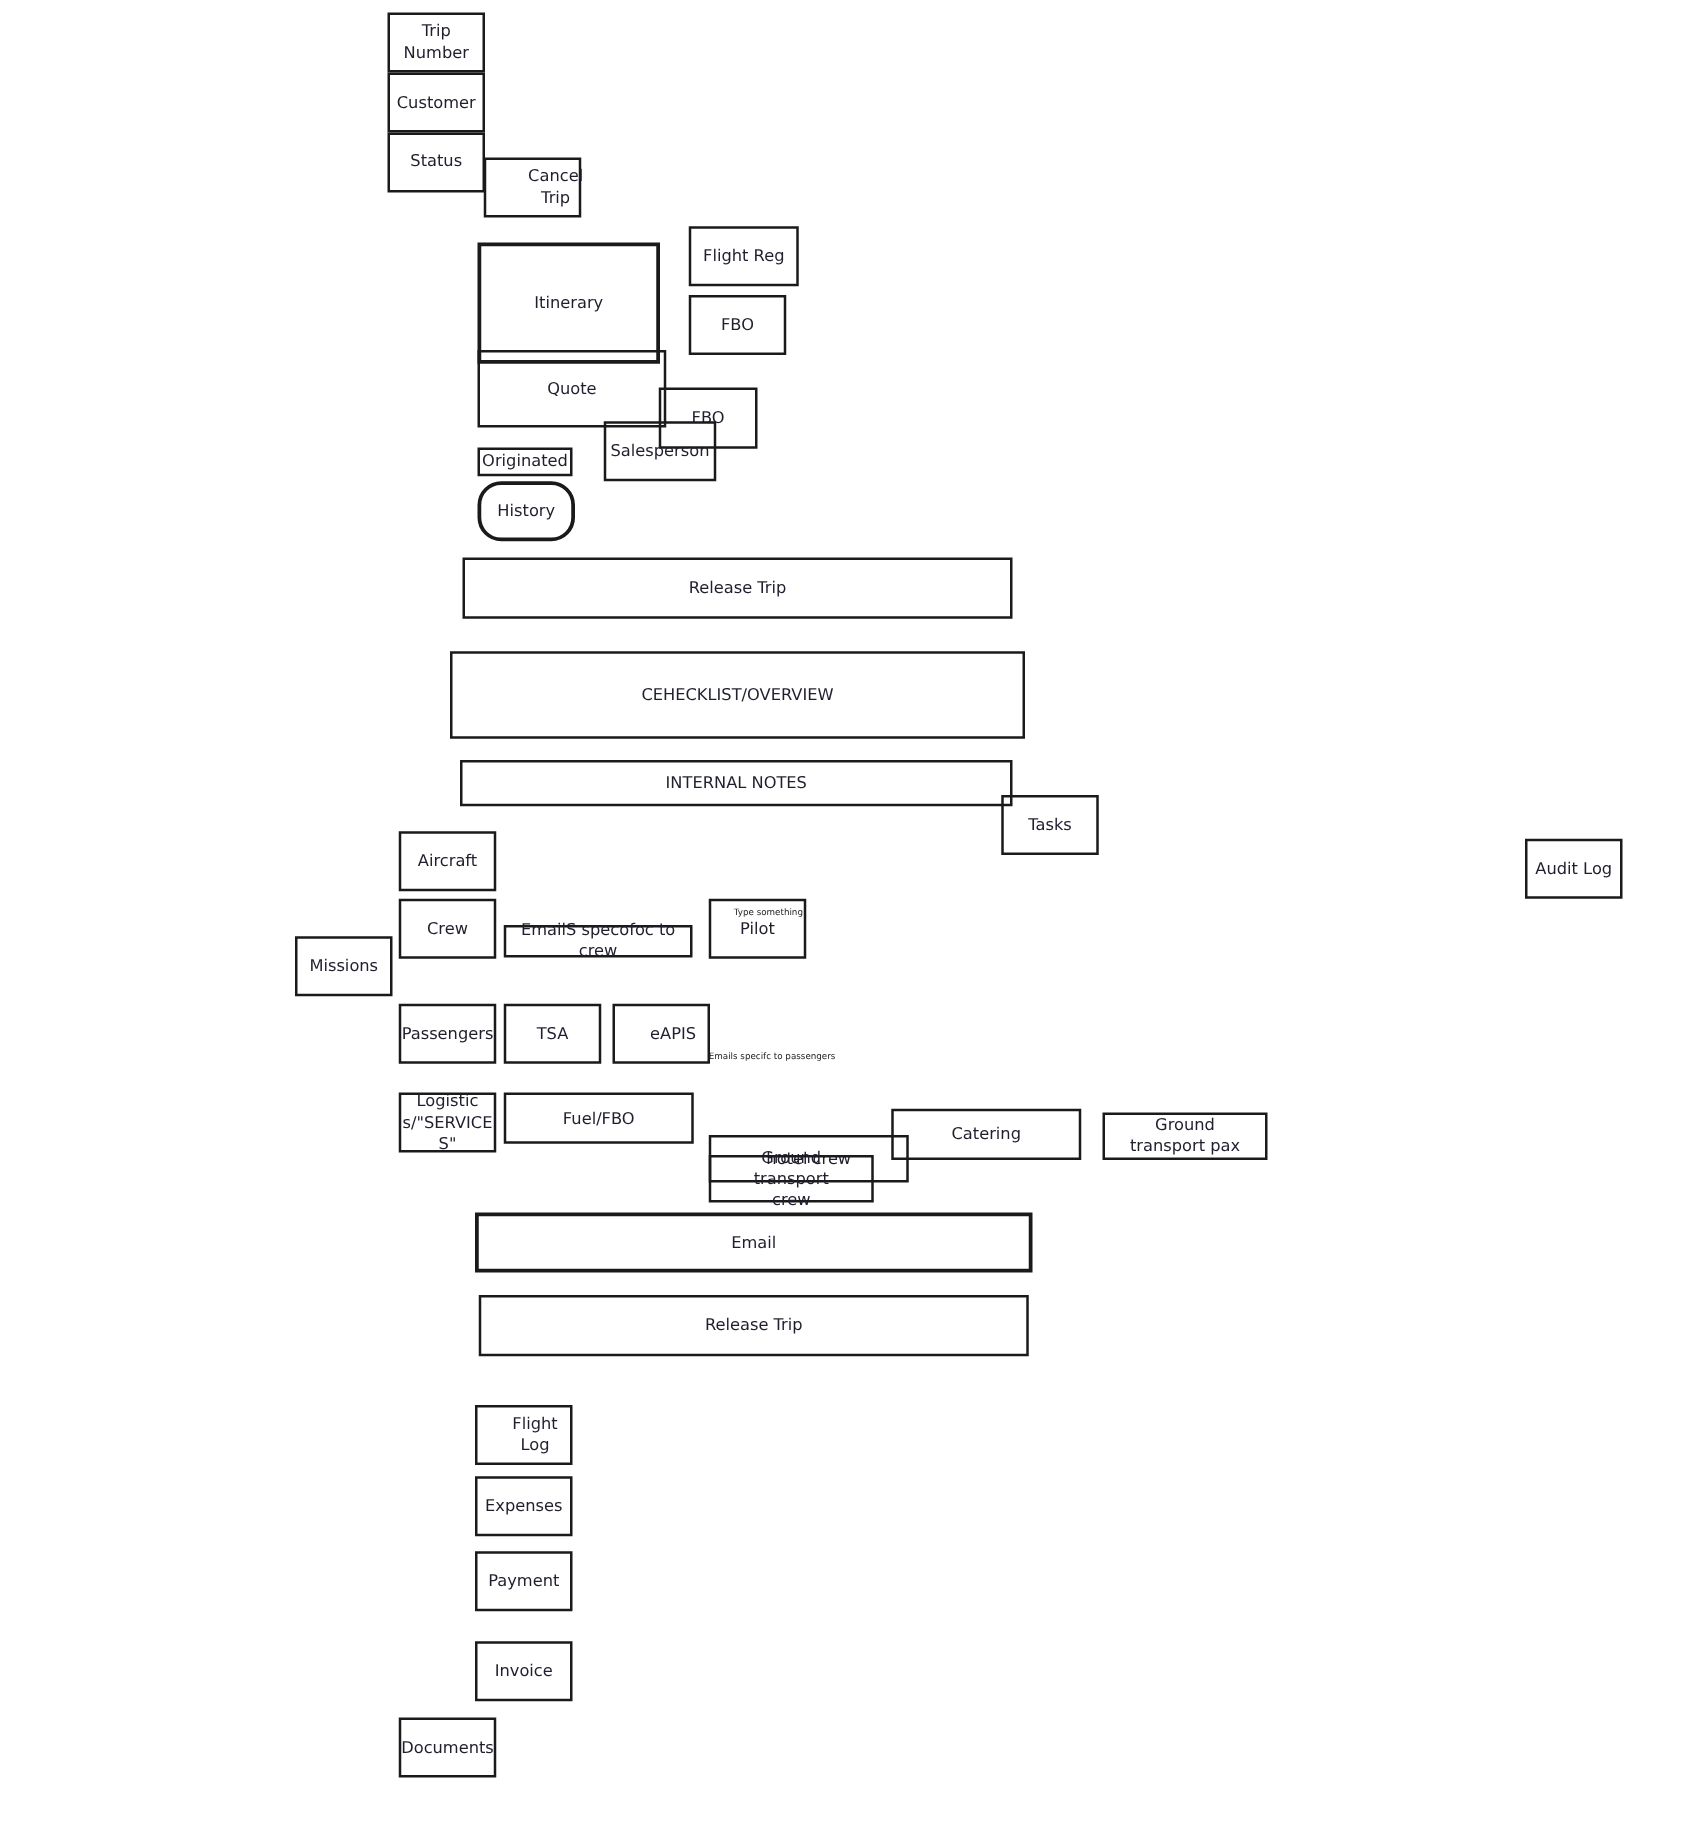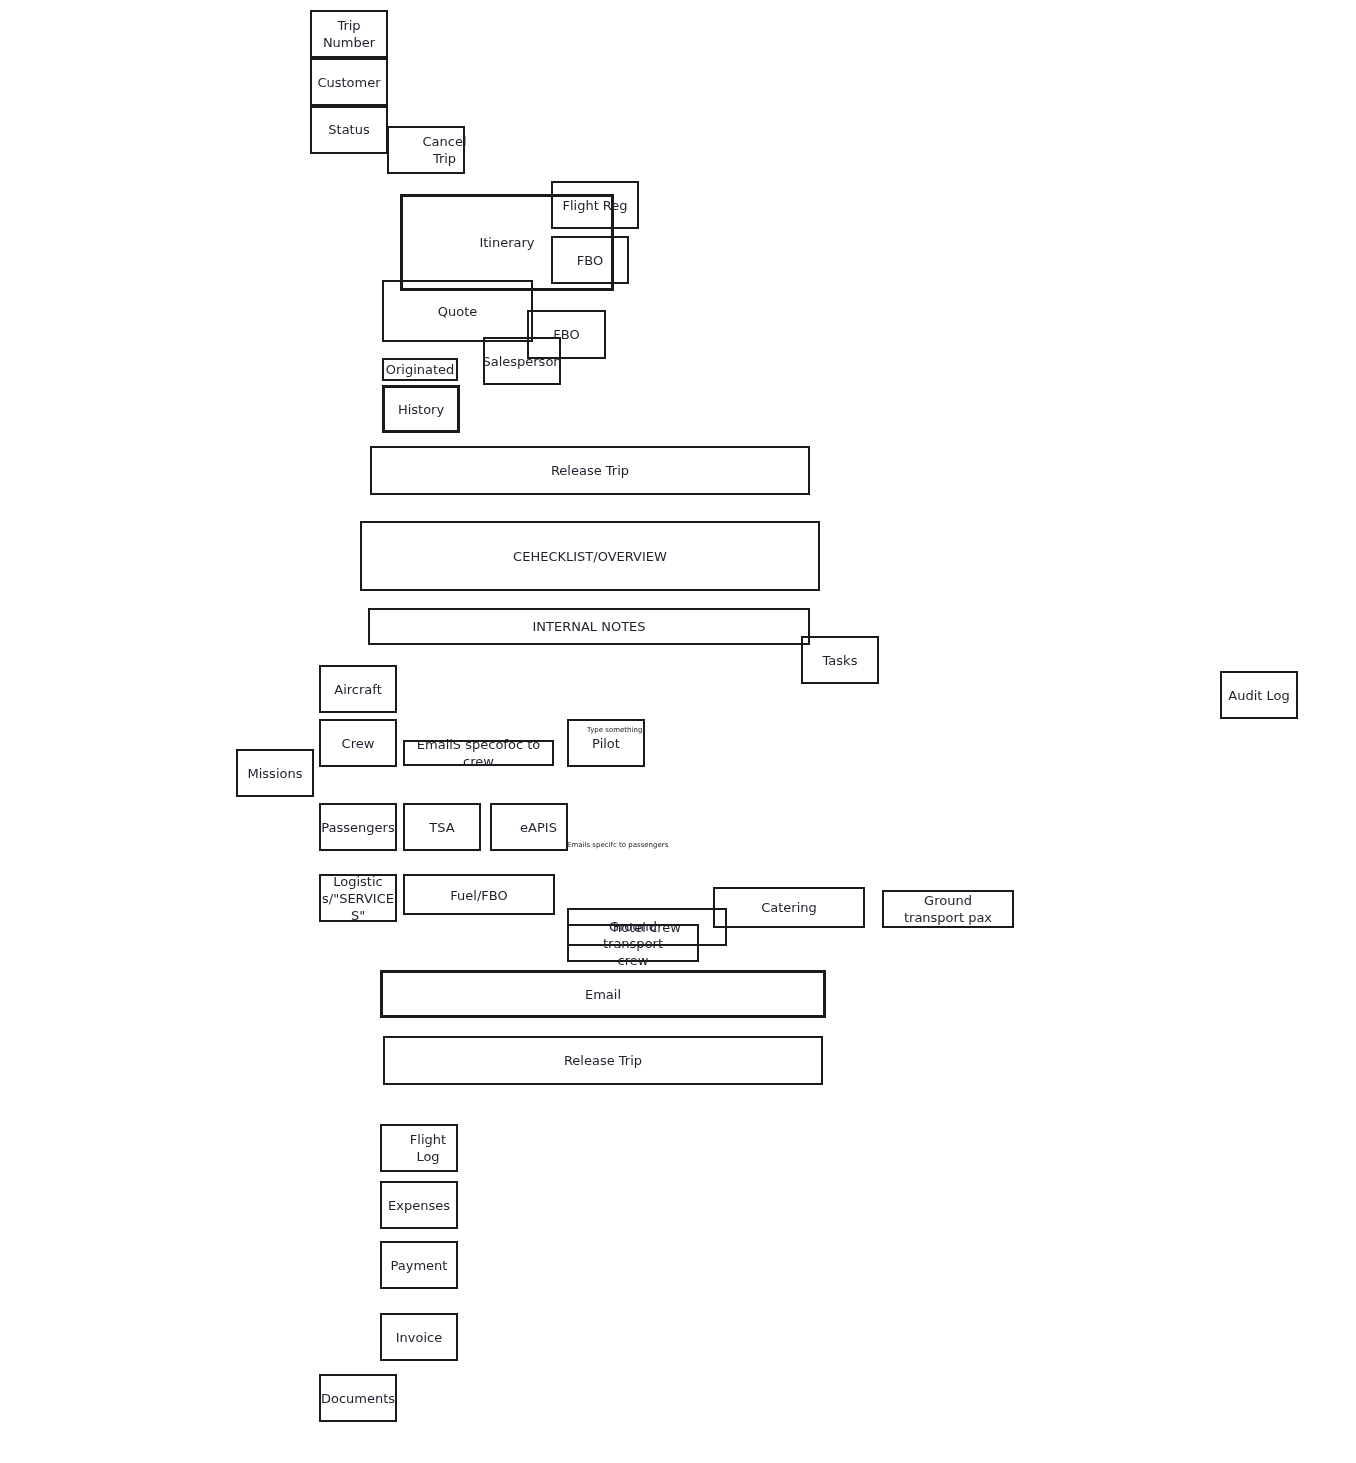--- a/index.html
+++ b/index.html
@@ -20,43 +20,43 @@
 <div class="box" style="left:310px;top:58px;width:78px;height:48px;">
     <span>Customer</span>
   </div>
 <div class="box" style="left:310px;top:106px;width:78px;height:48px;">
     <span style="margin-top:-2px;">Status</span>
   </div>
 <div class="box" style="left:387px;top:126px;width:78px;height:48px;padding-left:38px;">
     <span>Cancel Trip</span>
   </div>
 
-<div class="box thick" style="left:382px;top:194px;width:214px;height:97px;margin-left:18px;">
+<div class="box thick" style="left:382px;top:194px;width:146px;height:97px;">
     <span>Itinerary</span>
   </div>
 <div class="box" style="left:551px;top:181px;width:88px;height:48px;">
     <span>Flight Reg</span>
   </div>
 <div class="box" style="left:551px;top:236px;width:78px;height:48px;">
     <span>FBO</span>
   </div>
 
 <div class="box" style="left:382px;top:280px;width:151px;height:62px;">
     <span>Quote</span>
   </div>
 <div class="box" style="left:527px;top:310px;width:79px;height:49px;">
     <span>FBO</span>
   </div>
-<div class="box" style="left:483px;top:337px;width:78px;height:48px;align-items:flex-start;padding-top:14px;">
+<div class="box" style="left:483px;top:337px;width:90px;height:48px;align-items:flex-start;padding-top:14px;">
     <span>Salesperson</span>
   </div>
 <div class="box" style="left:382px;top:358px;width:76px;height:23px;">
     <span>Originated</span>
   </div>
-<div class="box thick" style="left:382px;top:385px;width:78px;height:48px;">
+<div class="box thick" style="left:382px;top:385px;width:78px;height:48px;border-radius:19px;">
     <span>History</span>
   </div>
 
 <div class="box" style="left:370px;top:446px;width:440px;height:49px;">
     <span>Release Trip</span>
   </div>
 <div class="box" style="left:360px;top:521px;width:460px;height:70px;">
     <span>CEHECKLIST/OVERVIEW</span>
   </div>
 <div class="box" style="left:368px;top:608px;width:442px;height:37px;">

